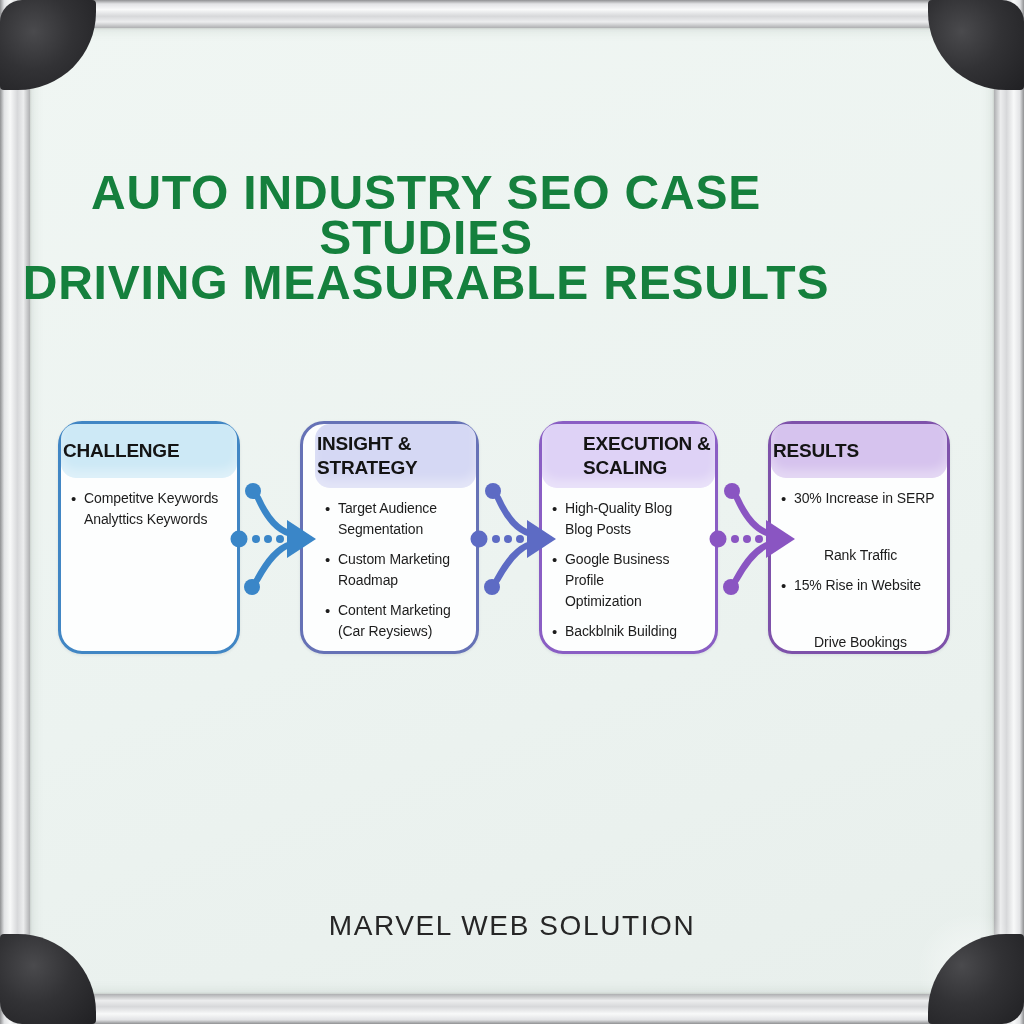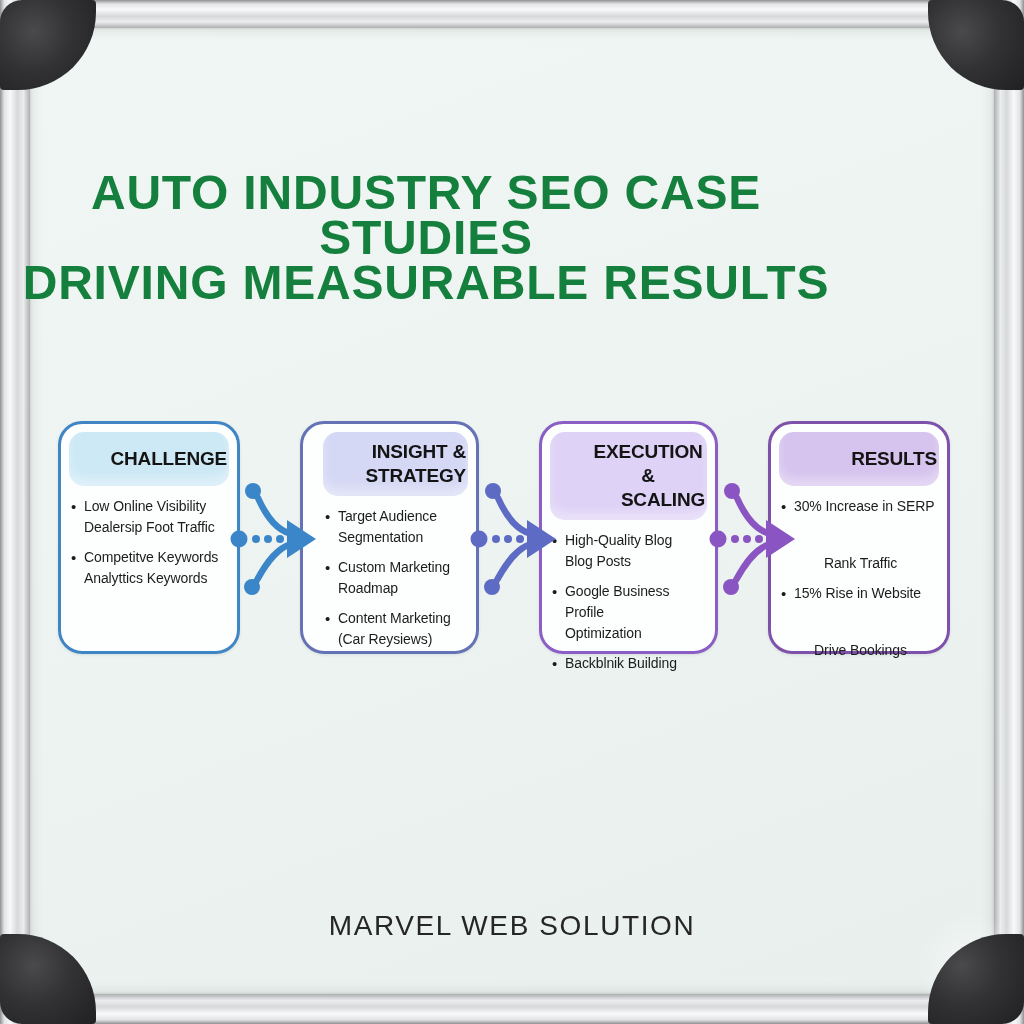--- a/index.html
+++ b/index.html
@@ -30,22 +30,22 @@
     box-shadow:inset 0 0 14px rgba(70,90,80,0.18), inset 0 0 3px rgba(0,0,0,0.18);}
   
   .title{position:absolute;top:170px;left:0;width:852px;z-index:3;
     text-align:center;font-weight:700;font-size:48px;line-height:45px;
     letter-spacing:0.8px;color:#15803d;}
   .title span{display:block;}
   
   .step-box{position:absolute;top:421px;height:233px;z-index:3;box-sizing:border-box;
     background:#fdfefe;border:3.5px solid #888;border-radius:24px;
     box-shadow:0 1px 3px rgba(40,60,80,0.10);}
-  .step-header{margin:8px;border-radius:15px;min-height:38px;
-    display:flex;flex-direction:column;justify-content:center;align-items:flex-end;
+  .step-header{margin:0;border-radius:15px;min-height:38px;
+    display:flex;flex-direction:column;justify-content:center;align-items:flex-start;
     text-align:center;font-weight:700;font-size:19px;line-height:24px;
     letter-spacing:-0.2px;color:#141414;padding:8px 2px;
     box-shadow:inset 0 -8px 10px rgba(255,255,255,0.35);}
   .step-header span{display:block;}
   .bullets{margin-top:10px;padding:0 6px 0 10px;font-size:14px;line-height:21px;
     letter-spacing:-0.1px;color:#1c1c1c;}
   .bullet{display:flex;margin-bottom:9px;}
   .bullet::before{content:"\2022";flex:none;width:13px;font-size:15px;}
   .bullet .btext{flex:1;}
   .bullet .l1,.bullet .l2{display:block;}
@@ -84,26 +84,20 @@
 </div>
 
 <div class="step-box" style="left: 58px; width: 182px; border-color: rgb(65, 134, 196);">
   <div class="step-header" style="background-color: rgb(205, 233, 246);">
     <span>CHALLENGE</span>
     <span></span>
   </div>
   <div class="bullets">
     <div class="bullet">
         <span class="btext">
-      <span class="l1">Low Online Visibility</span>
-      <span class="l2">Dealersip Foot Traffic</span>
-        </span>
-    </div>
-    <div class="bullet">
-        <span class="btext">
       <span class="l1">Competitve Keywords</span>
       <span class="l2">Analyttics Keywords</span>
         </span>
     </div>
   </div>
 </div>
 
 <div class="step-box" style="left: 300px; width: 179px; border-color: rgb(102, 114, 182); padding-left: 12px;">
   <div class="step-header" style="background-color: rgb(213, 216, 244);">
     <span>INSIGHT &amp;</span>

